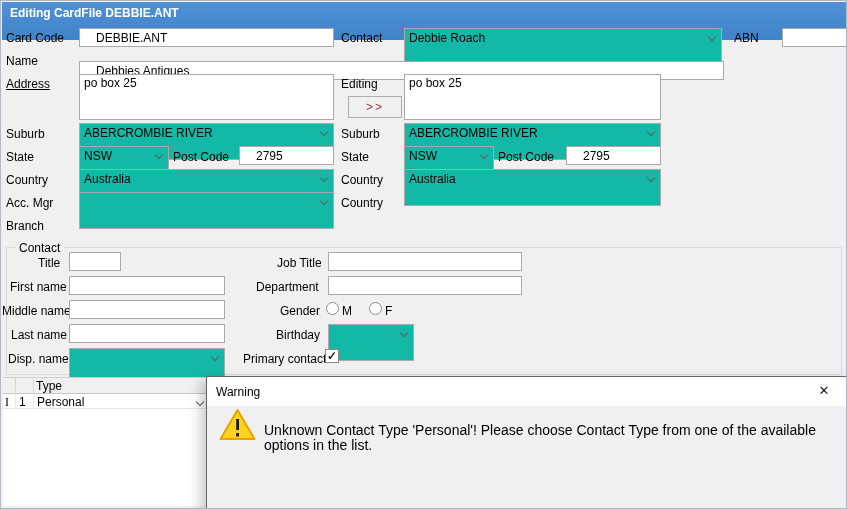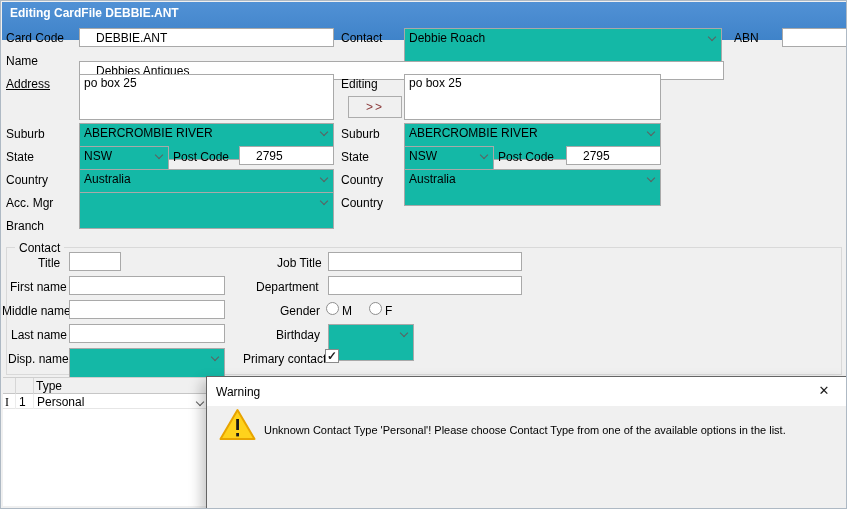--- a/index.html
+++ b/index.html
@@ -52,21 +52,21 @@
   .gr-cell { position:absolute; top:0; height:15px; border-right:1px solid #ececec; padding:1px 3px; white-space:nowrap; }
   .ibeam { font-family:"Liberation Serif", serif; font-size:12px; }
   
   .dlg {
     position:absolute; left:205px; top:375px; width:642px; height:134px;
     background:#f0f0f0; border:1px solid #646464; box-shadow:-5px 5px 12px rgba(0,0,0,0.22);
   }
   .dlg-titlebar { position:absolute; left:0; top:0; width:100%; height:29px; background:#fff; }
   .dlg-title { position:absolute; left:9px; top:8px; font-size:12px; }
   .dlg-close { position:absolute; right:1px; top:0; width:44px; height:28px; text-align:center; line-height:28px; font-size:13px; color:#1a1a1a; cursor:default; }
-  .dlg-msg { position:absolute; left:57px; top:46px; width:578px; font-size:11px; line-height:15px; }
+  .dlg-msg { position:absolute; left:57px; top:46px; width:578px; font-size:14px; line-height:15px; }
   .warn-icon { position:absolute; left:12px; top:31px; width:37px; height:33px; }
   .ok-btn {
     position:absolute; left:282px; top:92px; width:75px; height:25px;
     background:#e1e1e1; border:2px solid #0078d7;
     outline:1px dotted #000; outline-offset:-4px;
     font:12px "Liberation Sans", sans-serif; text-align:center; line-height:20px; cursor:default;
   }
 </style>
 </head>
 <body>

